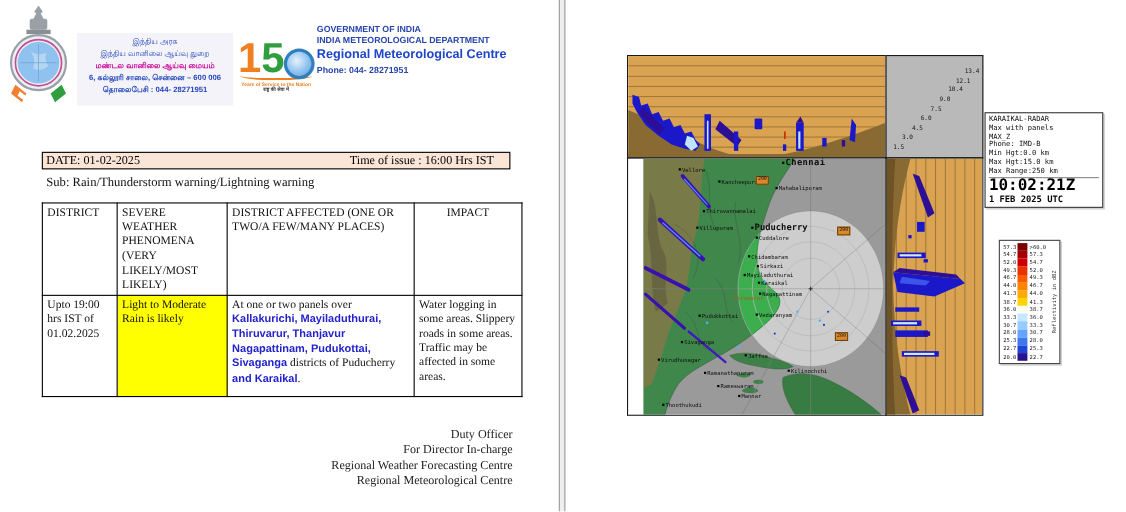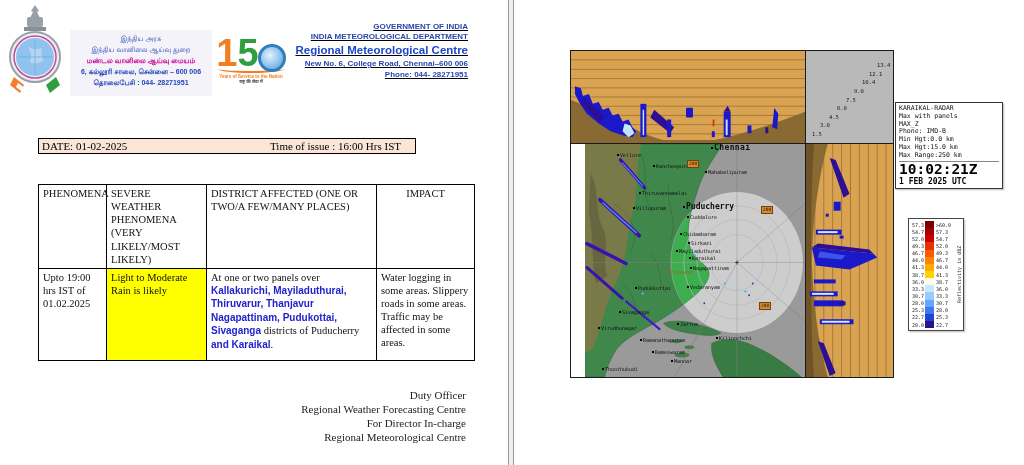--- a/index.html
+++ b/index.html
@@ -26,26 +26,26 @@
   .d1{color:#f07f1f;font:800 38px/38px var(--sans);}
   .d5{color:#2f9e3f;font:800 38px/38px var(--sans);}
   .globe150{width:28px;height:28px;border-radius:50%;display:inline-block;margin-left:-1px;
     background:radial-gradient(circle at 40% 38%,#e6f2fb,#8fc2ee 55%,#5a9bd0);
     border:3px solid #2f7fbf;}
   .swoosh{width:66px;height:8px;border-bottom:2.5px solid #f07f1f;border-radius:50%;
           margin:-7px auto 1px auto;}
   .tag-en{font:700 4.5px/5px var(--sans);color:#f07f1f;}
   .tag-hi{font:700 4.5px/6px var(--sans);color:#444;}
 
-  .govt{position:absolute;left:288px;top:22px;width:180px;text-align:right;text-decoration:underline;}
+  .govt{position:absolute;left:288px;top:22px;width:180px;text-align:left;}
   .g1{font:700 8px/10px var(--sans);color:#2745ad;}
   .g2{font:700 11.5px/14px var(--sans);color:#1d46c8;margin:1px 0;}
   .g3{font:700 8px/11px var(--sans);color:#2745ad;}
 
-  .date-bar{position:absolute;left:38px;top:138px;width:378px;height:16px;
+  .date-bar{position:absolute;left:38px;top:138px;width:426px;height:16px;
     background:var(--date_bar_bg,#fbe5d6);border:1px solid #000;
     display:flex;justify-content:space-between;align-items:center;
     padding:0 14px 0 3px;font:11px var(--serif);color:#000;}
   .subject{position:absolute;left:42px;top:160px;font:11.5px var(--serif);color:#111;}
 
   .warn-table{position:absolute;left:38px;top:184px;width:436px;border-collapse:collapse;
     table-layout:fixed;font:10.5px/1.25 var(--serif);color:#111;}
   .warn-table th,.warn-table td{border:1px solid #000;padding:2px 4px;vertical-align:top;
     text-align:left;font-weight:normal;}
   .warn-table thead tr{height:78px;}
@@ -142,56 +142,56 @@
     <div class="swoosh"></div>
     <div class="tag-en">Years of Service to the Nation</div>
     <div class="tag-hi">राष्ट्र की सेवा में</div>
   </div>
 
   <div class="govt">
 
   <div class="g1">GOVERNMENT OF INDIA</div>
       <div class="g1">INDIA METEOROLOGICAL DEPARTMENT</div>
       <div class="g2">Regional Meteorological Centre</div>
-      <div class="g3">New No. 6, College Road, Chennai–600 006</div>
       <div class="g3">Phone:  044- 28271951</div>
     </div>
 
   <div class="date-bar">
     <span>DATE: 01-02-2025</span>
     <span>Time of issue : 16:00  Hrs IST</span>
   </div>
 
+  <div class="subject">Sub: Rain/Thunderstorm warning/Lightning warning</div>
 
   <table class="warn-table">
     <thead>
       <tr>
-        <th class="w1">PHENOMENA</th>
+        <th class="w1">DISTRICT</th>
         <th class="w2">SEVERE WEATHER PHENOMENA (VERY LIKELY/MOST LIKELY)</th>
         <th class="w3">DISTRICT AFFECTED (ONE OR TWO/A FEW/MANY PLACES)</th>
         <th class="w4 th-impact">IMPACT</th>
       </tr>
     </thead>
     <tbody>
       <tr>
         <td class="w1 td-validity">Upto 19:00 hrs IST of 01.02.2025</td>
         <td class="w2 td-phenomena">Light to Moderate Rain is likely</td>
         <td class="w3">
           
         <span class="run-plain">At one or two panels over </span><span class="run-blue">Kallakurichi, Mayiladuthurai, Thiruvarur, Thanjavur Nagapattinam, Pudukottai, Sivaganga</span><span class="run-plain"> districts of Puducherry </span><span class="run-blue">and Karaikal</span><span class="run-plain">.</span></td>
         <td class="w4">Water logging in some areas. Slippery roads in some areas. Traffic may be affected in some areas.</td>
       </tr>
     </tbody>
   </table>
 
   <div class="signature">
 
   <div>Duty Officer</div>
+      <div>For Director In-charge</div>
       <div>Regional Weather Forecasting Centre</div>
-      <div>For Director In-charge</div>
       <div>Regional Meteorological Centre</div>
     </div>
 </div>
 
 <div class="divider"></div>
 
 <div class="radar">
 
   <div class="panel p-xz">
     <svg viewBox="0 0 236 94" preserveAspectRatio="none">

